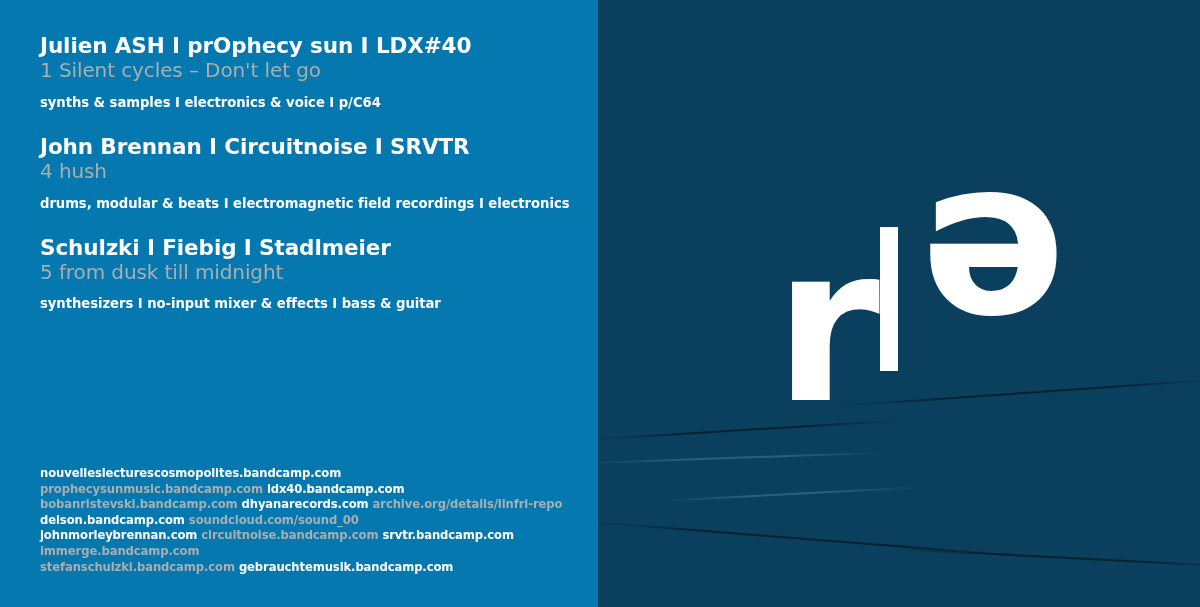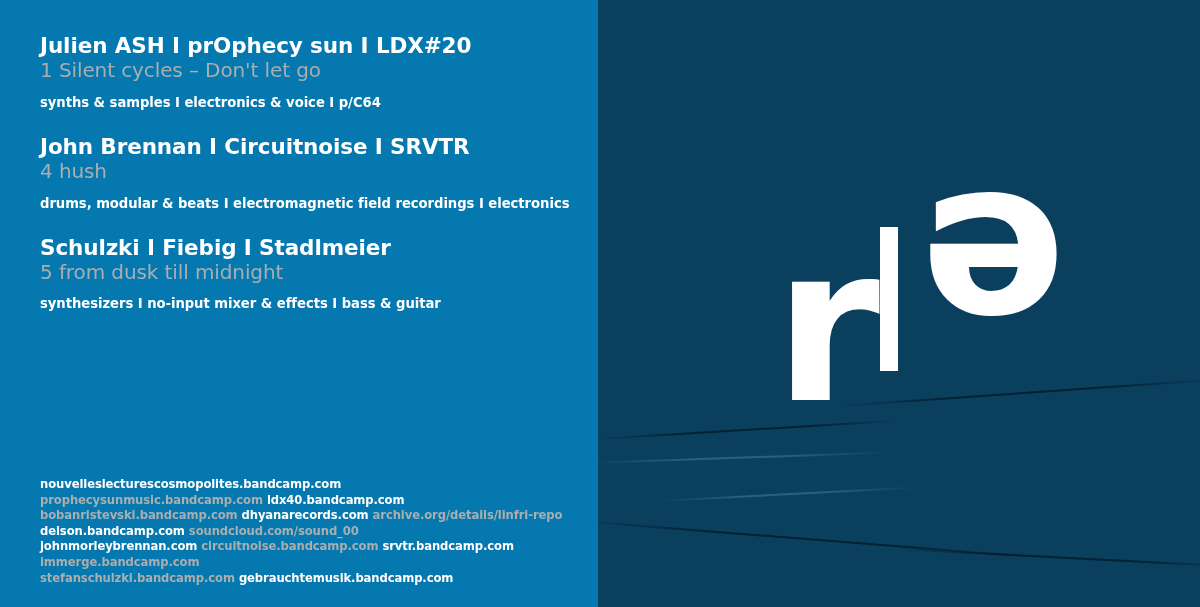--- a/index.html
+++ b/index.html
@@ -59,21 +59,21 @@
     line-height: 1.3;
     letter-spacing: -0.05px;
     margin-top: 11px;
     max-width: 530px;
   }
 
   
   #links {
     position: absolute;
     left: 40px;
-    top: 477px;
+    top: 466px;
     width: 545px;
   }
   .link-line {
     font-size: 11.6px;
     font-weight: bold;
     line-height: 15.6px;
     letter-spacing: -0.1px;
     white-space: nowrap;
   }
   .lw { color: #ffffff; }
@@ -187,21 +187,21 @@
 </style>
 </head>
 <body>
 
 <div id="canvas">
 
   <div id="left-panel">
 
     <div id="tracklist">
         <div class="track-block">
-          <div class="track-artists">Julien ASH I prOphecy sun I LDX#20</div>
+          <div class="track-artists">Julien ASH I prOphecy sun I LDX#40</div>
           <div class="track-title">1 Silent cycles – Don't let go</div>
           <div class="track-instruments">synths &amp; samples I electronics &amp; voice I p/C64</div>
         </div>
         <div class="track-block">
           <div class="track-artists">John Brennan I Circuitnoise I SRVTR</div>
           <div class="track-title">4 hush</div>
           <div class="track-instruments">drums, modular &amp; beats I electromagnetic field recordings I electronics</div>
         </div>
         <div class="track-block">
           <div class="track-artists">Schulzki I Fiebig I Stadlmeier</div>

